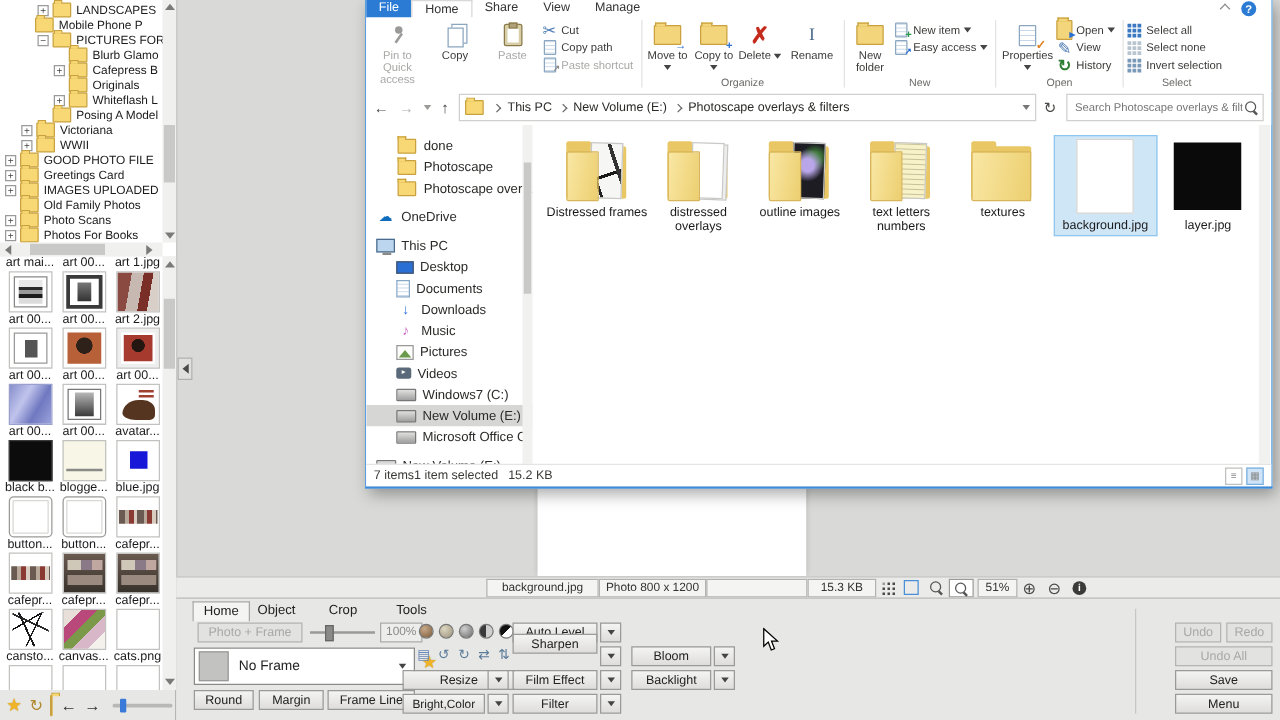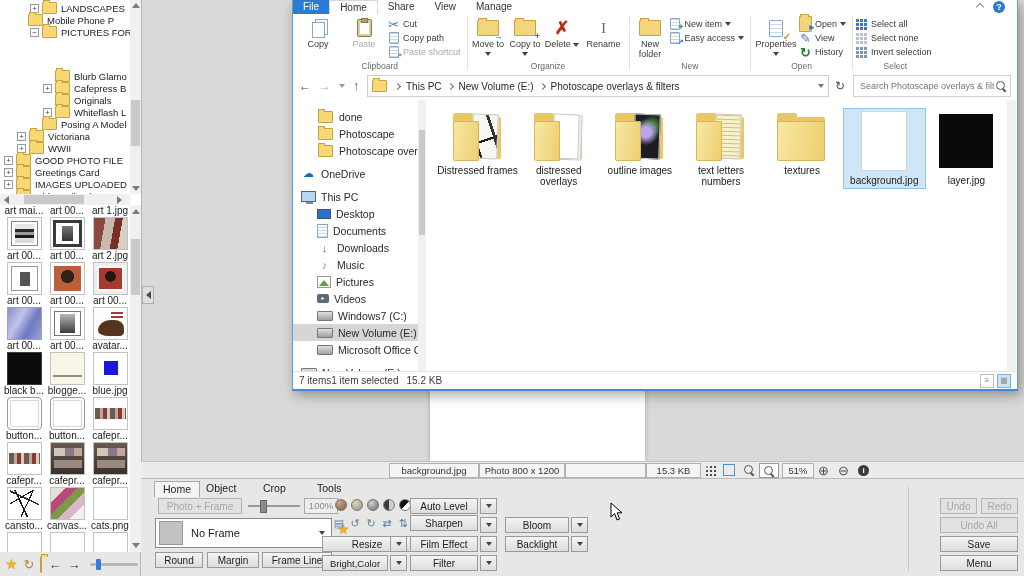--- a/index.html
+++ b/index.html
@@ -203,21 +203,21 @@
         <div class="tree-row" style="padding-left: 16px;">
           <span class="expander none"></span>
           <span class="fold"></span>
           <span>Mobile Phone P</span>
         </div>
         <div class="tree-row" style="padding-left: 30px;">
           <span class="expander">−</span>
           <span class="fold"></span>
           <span>PICTURES FOR</span>
         </div>
-        <div class="tree-row" style="padding-left: 43px; margin-top: 32px;">
+        <div class="tree-row" style="padding-left: 43px;">
           <span class="expander none"></span>
           <span class="fold"></span>
           <span>Blurb Glamo</span>
         </div>
         <div class="tree-row" style="padding-left: 43px;">
           <span class="expander">+</span>
           <span class="fold"></span>
           <span>Cafepress B</span>
         </div>
         <div class="tree-row" style="padding-left: 43px;">
@@ -503,21 +503,21 @@
       </div>
     <div class="ebtn" style="left:181px;top:76px;width:66px;font-size:9.5px;">Bright,Color</div>
     <div class="earrow" style="left:249px;top:76px;">
         <span class="caret"></span>
       </div>
 
     <div class="ebtn" style="left:269px;top:19px;width:68px;">Auto Level</div>
     <div class="earrow" style="left:339px;top:19px;">
         <span class="caret"></span>
       </div>
-    <div class="ebtn" style="left:269px;top:36px;width:68px;">Sharpen</div>
+    <div class="ebtn" style="left:269px;top:28px;width:68px;">Sharpen</div>
     <div class="earrow" style="left:339px;top:38px;">
         <span class="caret"></span>
       </div>
     <div class="ebtn" style="left:269px;top:57px;width:68px;">Film Effect</div>
     <div class="earrow" style="left:339px;top:57px;">
         <span class="caret"></span>
       </div>
     <div class="ebtn" style="left:269px;top:76px;width:68px;">Filter</div>
     <div class="earrow" style="left:339px;top:76px;">
         <span class="caret"></span>
@@ -548,20 +548,26 @@
         <div class="xtab">Share</div>
         <div class="xtab">View</div>
         <div class="xtab">Manage</div>
       </div>
     <span id="ribCollapse" style="right:32px;"></span>
     <span id="helpBtn" style="right:12px;">?</span>
 
     <div id="xRibbon">
         <div class="rib-group">
           <div class="rib-items">
+            <div class="rib-big disabled">
+              <span class="ric big">
+                <span class="i-pin"></span>
+              </span>
+              <div>Pin to Quick access</div>
+            </div>
             <div class="rib-big">
               <span class="ric big">
                 <span class="shp-copy"></span>
               </span>
               <div>Copy</div>
             </div>
             <div class="rib-big disabled">
               <span class="ric big">
                 <span class="shp-clip"></span>
               </span>

